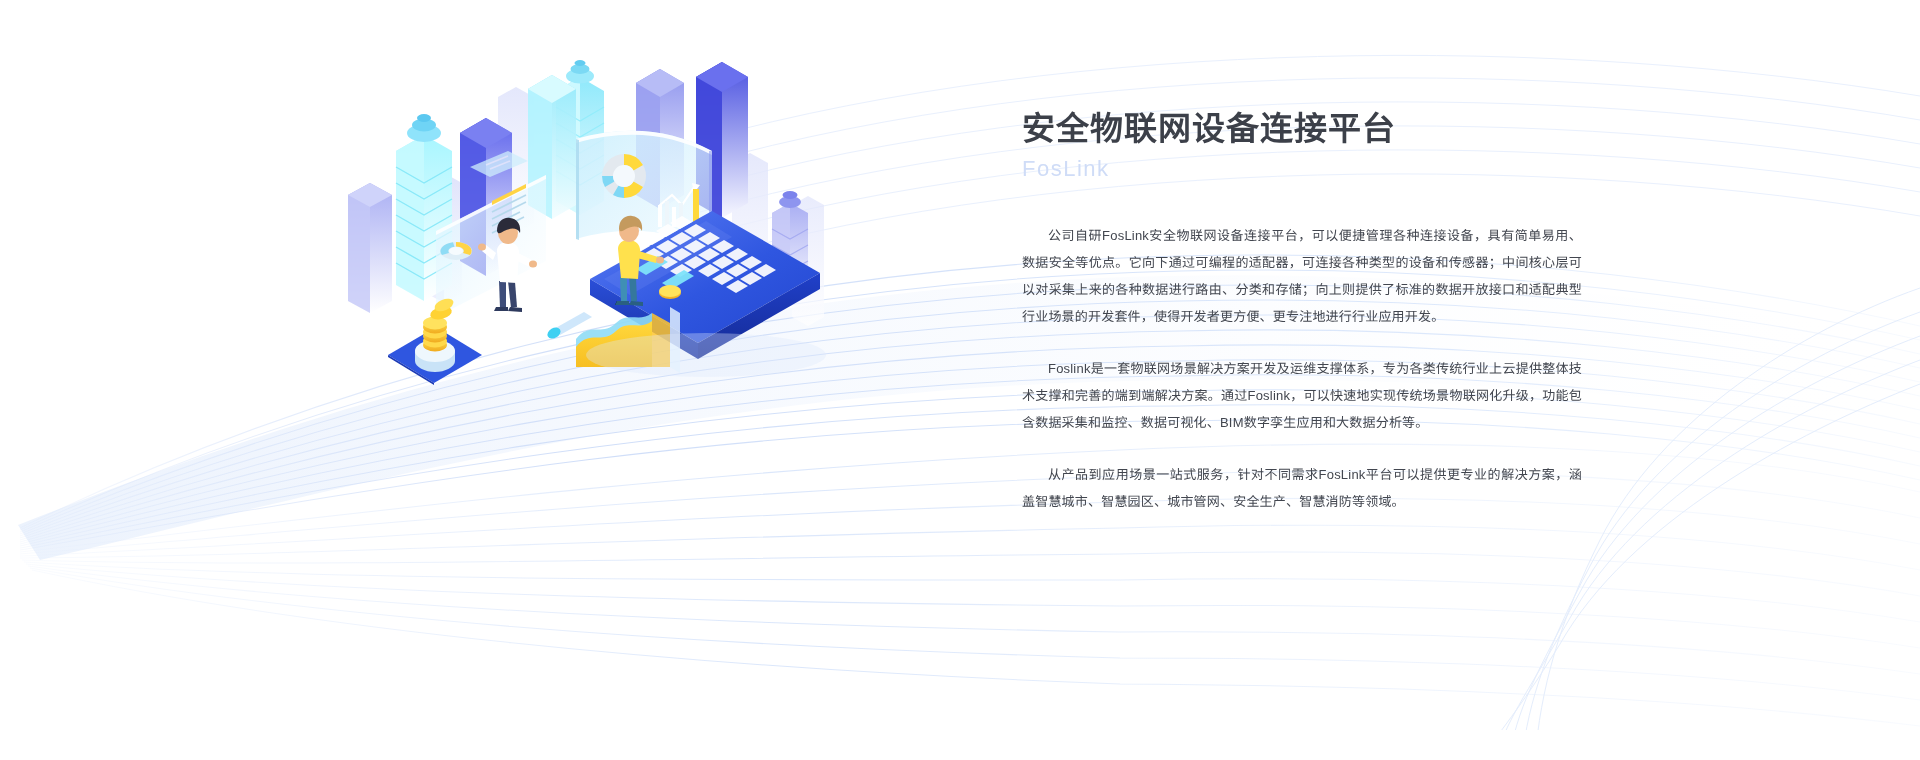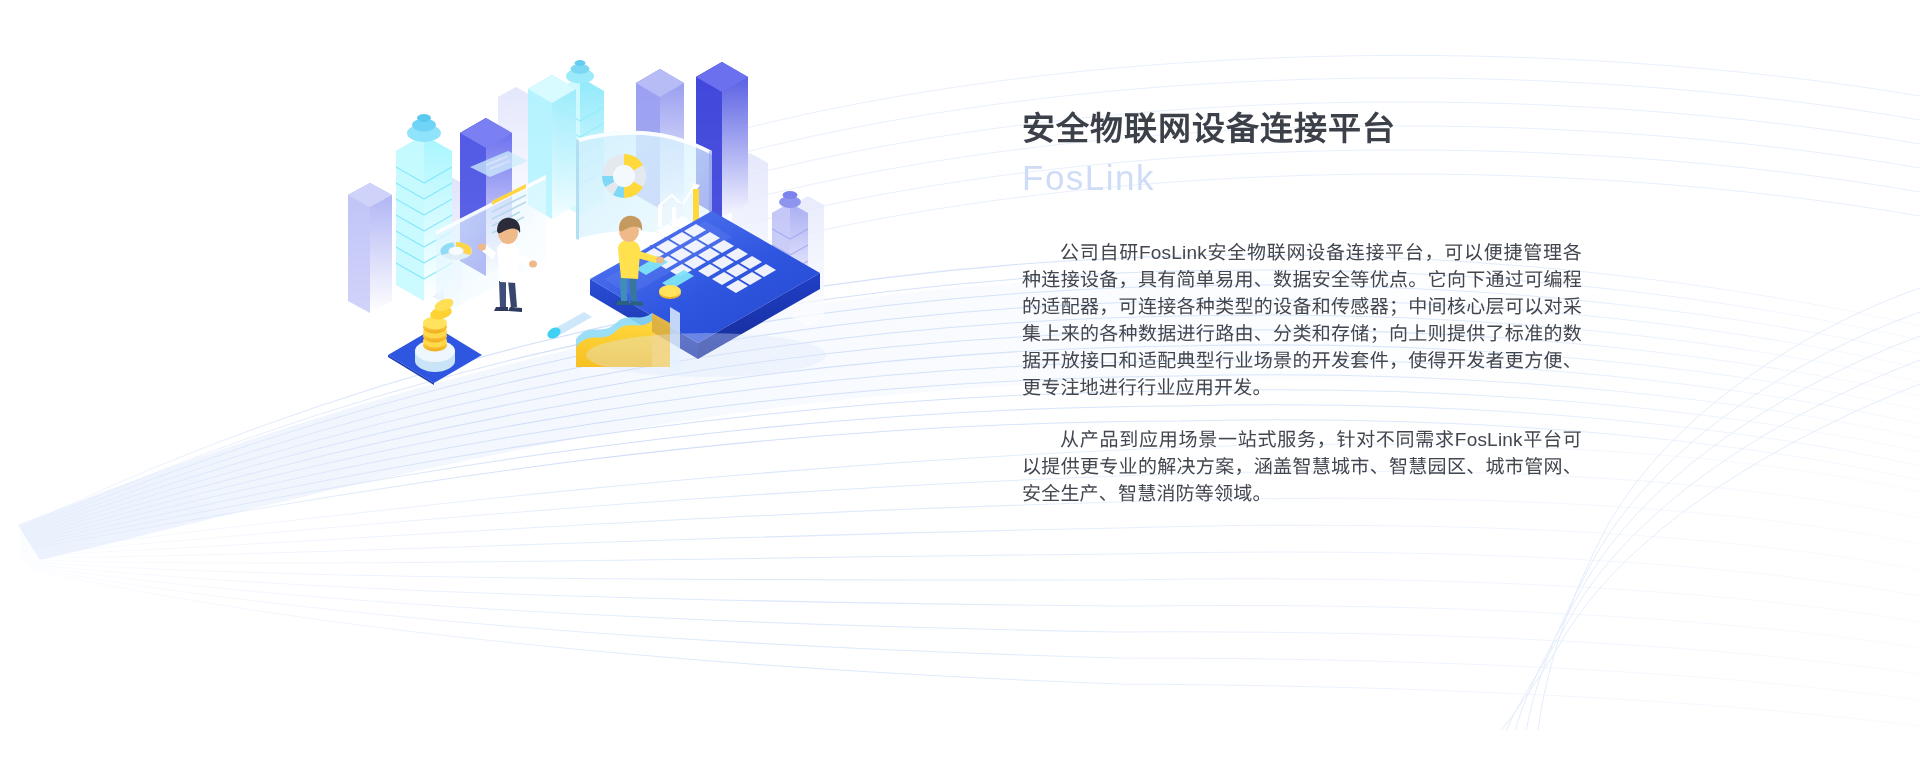--- a/index.html
+++ b/index.html
@@ -25,26 +25,26 @@
 
   
   .content{
     position:absolute;left:1022px;top:108px;width:560px;
   }
   .headline{
     font-size:33px;line-height:1.25;font-weight:700;color:#3c4049;
     letter-spacing:1px;margin:0;white-space:nowrap;
   }
   .subhead{
-    font-size:35px;line-height:1.3;font-weight:400;color:#cfdcf7;
+    font-size:22px;line-height:1.3;font-weight:400;color:#cfdcf7;
     letter-spacing:1.5px;margin:6px 0 0 0;
   }
   .body-copy{margin-top:38px;}
   .para{
-    font-size:19px;line-height:27px;color:#42464f;
+    font-size:13px;line-height:27px;color:#42464f;
     margin:0 0 25px 0;text-indent:2em;text-align:justify;
     letter-spacing:.2px;
   }
   .para:last-child{margin-bottom:16px;}
 </style>
 </head>
 <body>
 
 <div class="page">
 
@@ -424,17 +424,18 @@
       <ellipse cx="366" cy="300" rx="120" ry="22" fill="#dde8fb" opacity=".35"></ellipse>
     </svg>
   </div>
 
   <div class="content">
     <h1 class="headline">安全物联网设备连接平台</h1>
     <div class="subhead">FosLink</div>
 
     <div class="body-copy">
       <p class="para">公司自研FosLink安全物联网设备连接平台，可以便捷管理各种连接设备，具有简单易用、数据安全等优点。它向下通过可编程的适配器，可连接各种类型的设备和传感器；中间核心层可以对采集上来的各种数据进行路由、分类和存储；向上则提供了标准的数据开放接口和适配典型行业场景的开发套件，使得开发者更方便、更专注地进行行业应用开发。</p>
+      <p class="para">Foslink是一套物联网场景解决方案开发及运维支撑体系，专为各类传统行业上云提供整体技术支撑和完善的端到端解决方案。通过Foslink，可以快速地实现传统场景物联网化升级，功能包含数据采集和监控、数据可视化、BIM数字孪生应用和大数据分析等。</p>
       <p class="para">从产品到应用场景一站式服务，针对不同需求FosLink平台可以提供更专业的解决方案，涵盖智慧城市、智慧园区、城市管网、安全生产、智慧消防等领域。</p>
     </div>
   </div>
 
 </div>
 
 </body></html>

